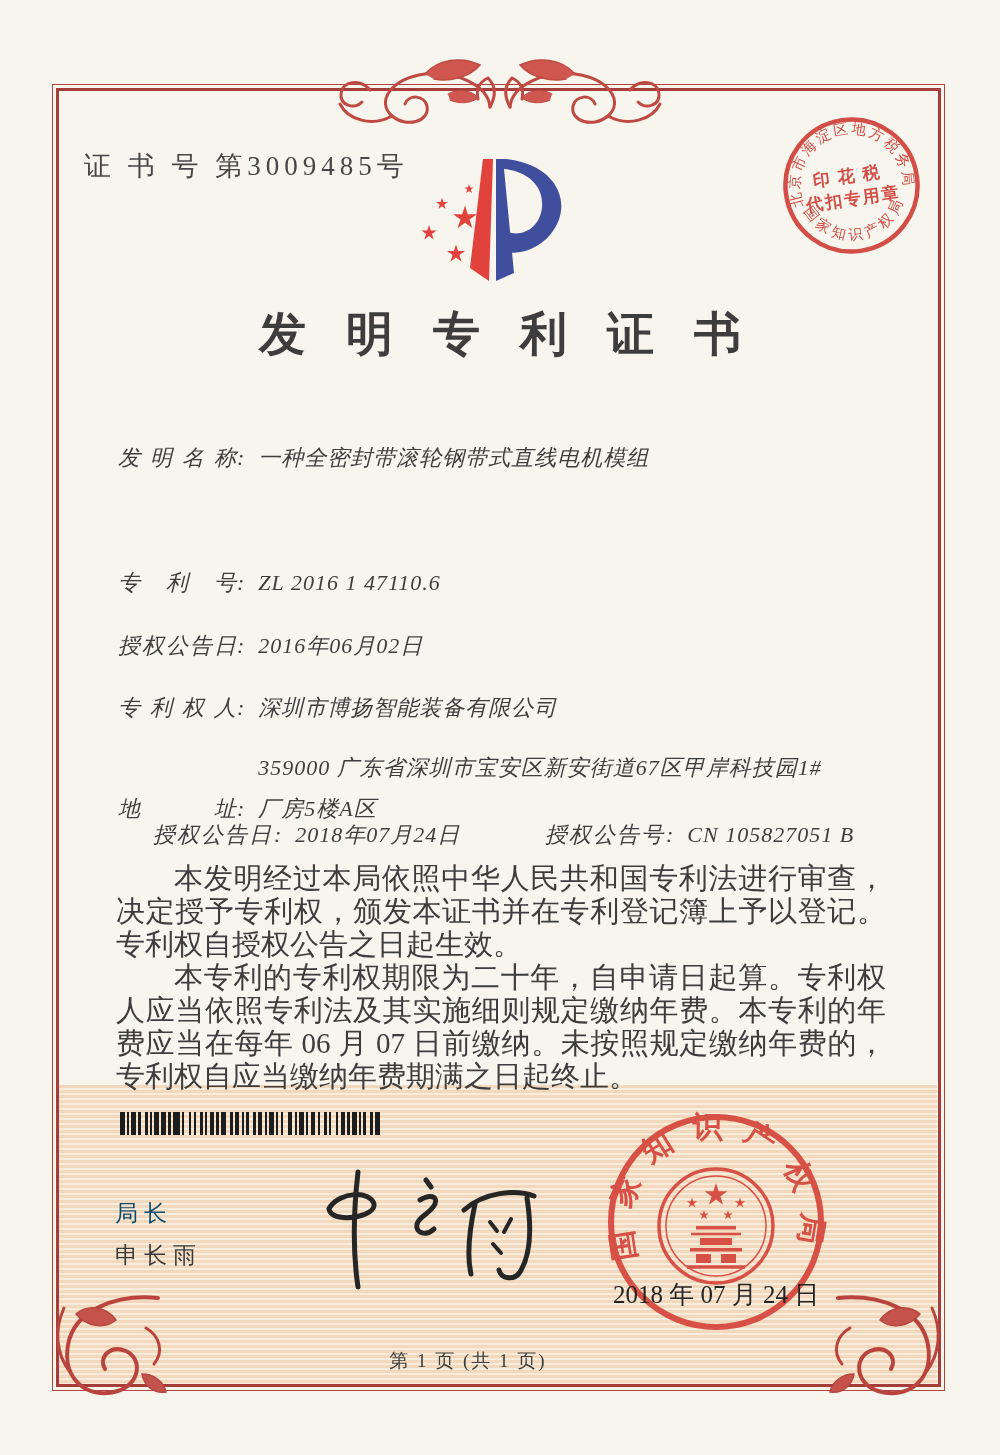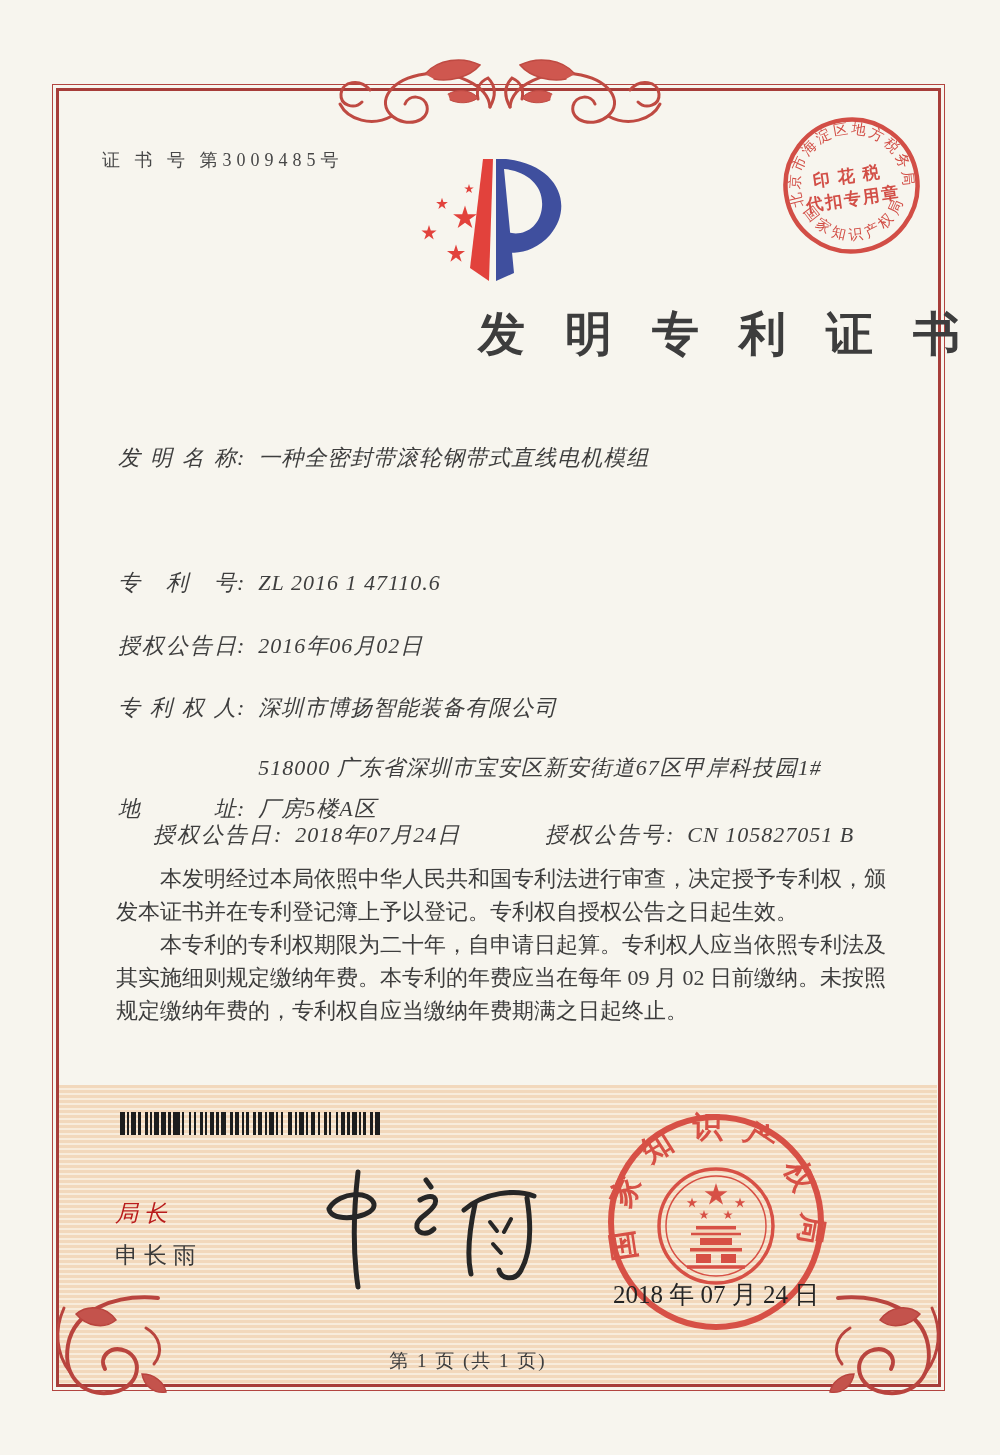--- a/index.html
+++ b/index.html
@@ -6,34 +6,34 @@
   body{width:1000px;height:1455px;background:#e9e7e1;font-family:"Liberation Serif","DejaVu Serif",serif;}
   #page{position:relative;width:1000px;height:1455px;background:#f7f5ee;overflow:hidden;color:#3c3c3c;}
   .abs{position:absolute;}
   
   #frame{left:52px;top:84px;width:891px;height:1305px;border:1.5px solid #b2443f;}
   #frame-inner{position:absolute;left:3px;top:3px;right:3px;bottom:3px;border:3px solid #a73d39;}
   
   #band{left:58px;top:1085px;width:879px;height:301px;
         background:repeating-linear-gradient(180deg,#f2d7ba 0 3px,#f9ecdc 3px 5px),#f3d9bd;
         opacity:.95;}
-  #cert-no{left:102px;top:148px;font-size:18px;letter-spacing:5px;color:#474747;}
-  #title{left:0;top:303px;width:1000px;text-align:right;font-size:47px;font-weight:600;
+  #cert-no{left:84px;top:148px;font-size:27px;letter-spacing:5px;color:#474747;}
+  #title{left:0;top:303px;width:1000px;text-align:center;font-size:47px;font-weight:600;
          letter-spacing:40px;text-indent:40px;color:#3d3d3d;}
   .row{position:absolute;left:118px;font-size:22px;color:#3e3e3e;white-space:nowrap;font-style:italic;}
   .flabel{display:inline-block;width:118px;text-align:justify;text-align-last:justify;-moz-text-align-last:justify;}
   .fcolon{display:inline-block;margin:0 14px 0 1px;}
   .fvalue{display:inline-block;letter-spacing:1px;}
   .addr2{display:block;margin-top:11px;}
   #grant-row .g2{position:absolute;left:392px;top:0;white-space:nowrap;}
   #grant-row .glabel{letter-spacing:2px;margin-left:35px;}
-  #paras{left:116px;top:862px;width:770px;font-size:22px;line-height:33px;text-align:justify;color:#3d3d3d;}
+  #paras{left:116px;top:862px;width:770px;font-size:29px;line-height:33px;text-align:justify;color:#3d3d3d;}
   #paras p{margin:0;text-indent:2em;}
   #barcode{left:120px;top:1112px;width:262px;height:23px;font-size:0;}
-  #director-title{left:115px;top:1198px;font-size:23px;letter-spacing:6px;color:#b91c1c;font-family:"Liberation Sans","DejaVu Sans",sans-serif;font-style:italic;}
+  #director-title{left:115px;top:1198px;font-size:23px;letter-spacing:6px;color:#0c4a6e;font-family:"Liberation Sans","DejaVu Sans",sans-serif;}
   #director-name{left:115px;top:1240px;font-size:23px;letter-spacing:6px;color:#3a3a3a;font-family:"Liberation Sans","DejaVu Sans",sans-serif;}
   #footer{left:0;top:1348px;width:936px;text-align:center;font-size:19px;letter-spacing:2px;color:#3e3e3e;}
   svg text{font-family:"Liberation Serif","DejaVu Serif",serif;}
 </style>
 </head>
 <body>
 
 <div id="page">
 
   <div id="band" class="abs"></div>
@@ -119,30 +119,30 @@
   <div class="row" style="top:568px">
     <span class="flabel">专利号</span><span class="fcolon">:</span><span class="fvalue">ZL 2016 1 47110.6</span>
   </div>
   <div class="row" style="top:631px">
     <span class="flabel">授权公告日</span><span class="fcolon">:</span><span class="fvalue">2016年06月02日</span>
   </div>
   <div class="row" style="top:693px">
     <span class="flabel">专利权人</span><span class="fcolon">:</span><span class="fvalue">深圳市博扬智能装备有限公司</span>
   </div>
   <div class="row" style="top:753px">
-    <span class="flabel">地址</span><span class="fcolon">:</span><span class="fvalue"><span>518000 广东省深圳市宝安区新安街道67区甲岸科技园1#</span><span class="addr2">厂房5楼A区</span></span>
+    <span class="flabel">地址</span><span class="fcolon">:</span><span class="fvalue"><span>359000 广东省深圳市宝安区新安街道67区甲岸科技园1#</span><span class="addr2">厂房5楼A区</span></span>
   </div>
   <div class="row" id="grant-row" style="top:820px">
     <span class="glabel">授权公告日</span><span class="fcolon">:</span><span class="fvalue">2018年07月24日</span>
     <span class="g2"><span class="glabel">授权公告号</span><span class="fcolon">:</span><span class="fvalue">CN 105827051 B</span></span>
   </div>
 
   <div id="paras" class="abs">
     <p>本发明经过本局依照中华人民共和国专利法进行审查，决定授予专利权，颁发本证书并在专利登记簿上予以登记。专利权自授权公告之日起生效。</p>
-    <p>本专利的专利权期限为二十年，自申请日起算。专利权人应当依照专利法及其实施细则规定缴纳年费。本专利的年费应当在每年 09 月 02 日前缴纳。未按照规定缴纳年费的，专利权自应当缴纳年费期满之日起终止。</p>
+    <p>本专利的专利权期限为二十年，自申请日起算。专利权人应当依照专利法及其实施细则规定缴纳年费。本专利的年费应当在每年 06 月 07 日前缴纳。未按照规定缴纳年费的，专利权自应当缴纳年费期满之日起终止。</p>
   </div>
 
   <div id="barcode" class="abs"><span style="display: inline-block; height: 100%; width: 4.59649px; background: rgb(29, 29, 29);"></span><span style="display: inline-block; height: 100%; width: 2.29825px; background: transparent;"></span><span style="display: inline-block; height: 100%; width: 2.29825px; background: rgb(29, 29, 29);"></span><span style="display: inline-block; height: 100%; width: 2.29825px; background: transparent;"></span><span style="display: inline-block; height: 100%; width: 4.59649px; background: rgb(29, 29, 29);"></span><span style="display: inline-block; height: 100%; width: 2.29825px; background: transparent;"></span><span style="display: inline-block; height: 100%; width: 2.29825px; background: rgb(29, 29, 29);"></span><span style="display: inline-block; height: 100%; width: 4.59649px; background: transparent;"></span><span style="display: inline-block; height: 100%; width: 2.29825px; background: rgb(29, 29, 29);"></span><span style="display: inline-block; height: 100%; width: 2.29825px; background: transparent;"></span><span style="display: inline-block; height: 100%; width: 2.29825px; background: rgb(29, 29, 29);"></span><span style="display: inline-block; height: 100%; width: 2.29825px; background: transparent;"></span><span style="display: inline-block; height: 100%; width: 4.59649px; background: rgb(29, 29, 29);"></span><span style="display: inline-block; height: 100%; width: 2.29825px; background: transparent;"></span><span style="display: inline-block; height: 100%; width: 4.59649px; background: rgb(29, 29, 29);"></span><span style="display: inline-block; height: 100%; width: 2.29825px; background: transparent;"></span><span style="display: inline-block; height: 100%; width: 2.29825px; background: rgb(29, 29, 29);"></span><span style="display: inline-block; height: 100%; width: 2.29825px; background: transparent;"></span><span style="display: inline-block; height: 100%; width: 6.89474px; background: rgb(29, 29, 29);"></span><span style="display: inline-block; height: 100%; width: 2.29825px; background: transparent;"></span><span style="display: inline-block; height: 100%; width: 2.29825px; background: rgb(29, 29, 29);"></span><span style="display: inline-block; height: 100%; width: 4.59649px; background: transparent;"></span><span style="display: inline-block; height: 100%; width: 2.29825px; background: rgb(29, 29, 29);"></span><span style="display: inline-block; height: 100%; width: 2.29825px; background: transparent;"></span><span style="display: inline-block; height: 100%; width: 2.29825px; background: rgb(29, 29, 29);"></span><span style="display: inline-block; height: 100%; width: 4.59649px; background: transparent;"></span><span style="display: inline-block; height: 100%; width: 2.29825px; background: rgb(29, 29, 29);"></span><span style="display: inline-block; height: 100%; width: 2.29825px; background: transparent;"></span><span style="display: inline-block; height: 100%; width: 2.29825px; background: rgb(29, 29, 29);"></span><span style="display: inline-block; height: 100%; width: 2.29825px; background: transparent;"></span><span style="display: inline-block; height: 100%; width: 4.59649px; background: rgb(29, 29, 29);"></span><span style="display: inline-block; height: 100%; width: 2.29825px; background: transparent;"></span><span style="display: inline-block; height: 100%; width: 2.29825px; background: rgb(29, 29, 29);"></span><span style="display: inline-block; height: 100%; width: 2.29825px; background: transparent;"></span><span style="display: inline-block; height: 100%; width: 4.59649px; background: rgb(29, 29, 29);"></span><span style="display: inline-block; height: 100%; width: 4.59649px; background: transparent;"></span><span style="display: inline-block; height: 100%; width: 2.29825px; background: rgb(29, 29, 29);"></span><span style="display: inline-block; height: 100%; width: 2.29825px; background: transparent;"></span><span style="display: inline-block; height: 100%; width: 4.59649px; background: rgb(29, 29, 29);"></span><span style="display: inline-block; height: 100%; width: 2.29825px; background: transparent;"></span><span style="display: inline-block; height: 100%; width: 2.29825px; background: rgb(29, 29, 29);"></span><span style="display: inline-block; height: 100%; width: 2.29825px; background: transparent;"></span><span style="display: inline-block; height: 100%; width: 2.29825px; background: rgb(29, 29, 29);"></span><span style="display: inline-block; height: 100%; width: 4.59649px; background: transparent;"></span><span style="display: inline-block; height: 100%; width: 2.29825px; background: rgb(29, 29, 29);"></span><span style="display: inline-block; height: 100%; width: 2.29825px; background: transparent;"></span><span style="display: inline-block; height: 100%; width: 4.59649px; background: rgb(29, 29, 29);"></span><span style="display: inline-block; height: 100%; width: 2.29825px; background: transparent;"></span><span style="display: inline-block; height: 100%; width: 2.29825px; background: rgb(29, 29, 29);"></span><span style="display: inline-block; height: 100%; width: 2.29825px; background: transparent;"></span><span style="display: inline-block; height: 100%; width: 4.59649px; background: rgb(29, 29, 29);"></span><span style="display: inline-block; height: 100%; width: 2.29825px; background: transparent;"></span><span style="display: inline-block; height: 100%; width: 2.29825px; background: rgb(29, 29, 29);"></span><span style="display: inline-block; height: 100%; width: 2.29825px; background: transparent;"></span><span style="display: inline-block; height: 100%; width: 2.29825px; background: rgb(29, 29, 29);"></span><span style="display: inline-block; height: 100%; width: 4.59649px; background: transparent;"></span><span style="display: inline-block; height: 100%; width: 4.59649px; background: rgb(29, 29, 29);"></span><span style="display: inline-block; height: 100%; width: 2.29825px; background: transparent;"></span><span style="display: inline-block; height: 100%; width: 2.29825px; background: rgb(29, 29, 29);"></span><span style="display: inline-block; height: 100%; width: 2.29825px; background: transparent;"></span><span style="display: inline-block; height: 100%; width: 4.59649px; background: rgb(29, 29, 29);"></span><span style="display: inline-block; height: 100%; width: 2.29825px; background: transparent;"></span><span style="display: inline-block; height: 100%; width: 2.29825px; background: rgb(29, 29, 29);"></span><span style="display: inline-block; height: 100%; width: 2.29825px; background: transparent;"></span><span style="display: inline-block; height: 100%; width: 4.59649px; background: rgb(29, 29, 29);"></span><span style="display: inline-block; height: 100%; width: 2.29825px; background: transparent;"></span><span style="display: inline-block; height: 100%; width: 2.29825px; background: rgb(29, 29, 29);"></span><span style="display: inline-block; height: 100%; width: 4.59649px; background: transparent;"></span><span style="display: inline-block; height: 100%; width: 2.29825px; background: rgb(29, 29, 29);"></span><span style="display: inline-block; height: 100%; width: 2.29825px; background: transparent;"></span><span style="display: inline-block; height: 100%; width: 2.29825px; background: rgb(29, 29, 29);"></span><span style="display: inline-block; height: 100%; width: 4.59649px; background: transparent;"></span><span style="display: inline-block; height: 100%; width: 2.29825px; background: rgb(29, 29, 29);"></span><span style="display: inline-block; height: 100%; width: 2.29825px; background: transparent;"></span><span style="display: inline-block; height: 100%; width: 4.59649px; background: rgb(29, 29, 29);"></span><span style="display: inline-block; height: 100%; width: 2.29825px; background: transparent;"></span><span style="display: inline-block; height: 100%; width: 2.29825px; background: rgb(29, 29, 29);"></span><span style="display: inline-block; height: 100%; width: 2.29825px; background: transparent;"></span><span style="display: inline-block; height: 100%; width: 4.59649px; background: rgb(29, 29, 29);"></span><span style="display: inline-block; height: 100%; width: 2.29825px; background: transparent;"></span><span style="display: inline-block; height: 100%; width: 2.29825px; background: rgb(29, 29, 29);"></span><span style="display: inline-block; height: 100%; width: 2.29825px; background: transparent;"></span><span style="display: inline-block; height: 100%; width: 2.29825px; background: rgb(29, 29, 29);"></span><span style="display: inline-block; height: 100%; width: 4.59649px; background: transparent;"></span><span style="display: inline-block; height: 100%; width: 2.29825px; background: rgb(29, 29, 29);"></span><span style="display: inline-block; height: 100%; width: 2.29825px; background: transparent;"></span><span style="display: inline-block; height: 100%; width: 4.59649px; background: rgb(29, 29, 29);"></span><span style="display: inline-block; height: 100%; width: 2.29825px; background: transparent;"></span></div>
 
   <div id="director-title" class="abs">局长</div>
   <div id="director-name" class="abs">申长雨</div>
 
   <svg class="abs" style="left:268px;top:1162px;" width="290" height="135" viewBox="0 0 290 135">
     <g stroke="#262626" stroke-width="5" fill="none" stroke-linecap="round" stroke-linejoin="round">
       <path d="M90,10 C86,45 84,85 90,125"></path>

